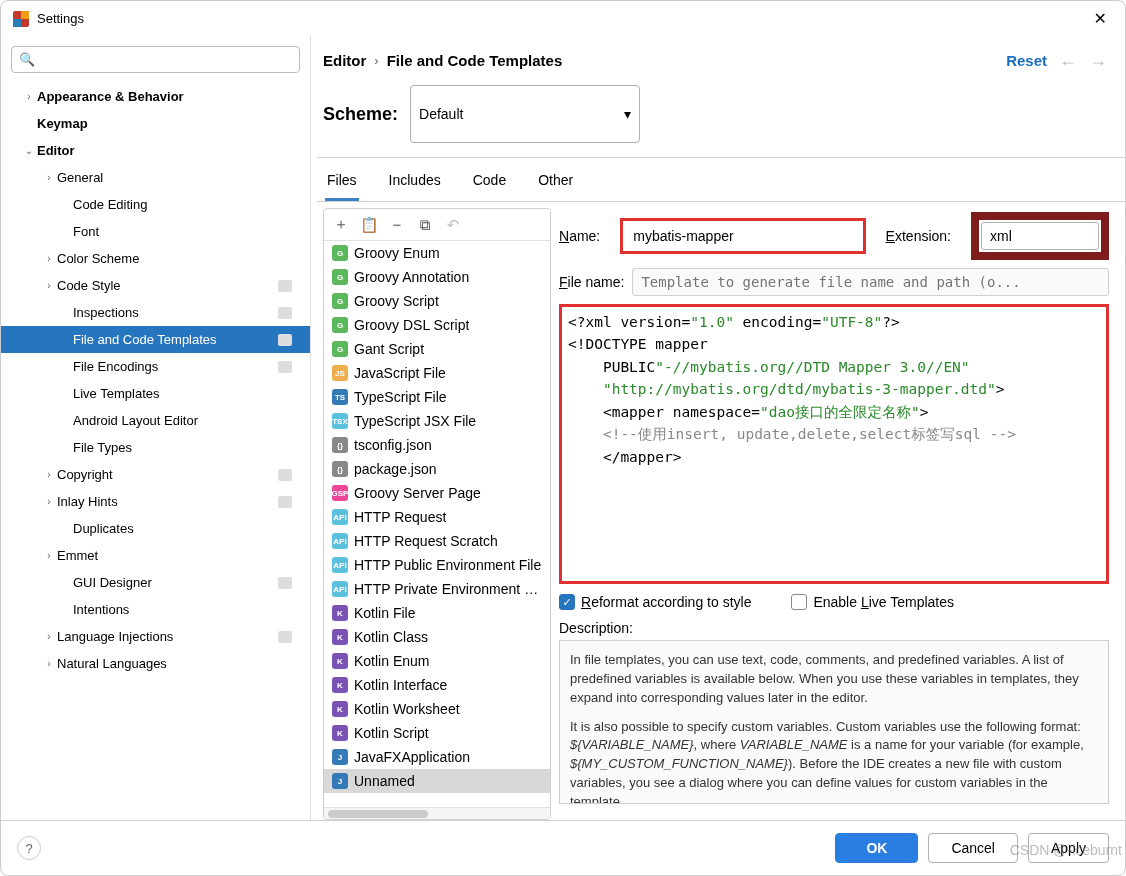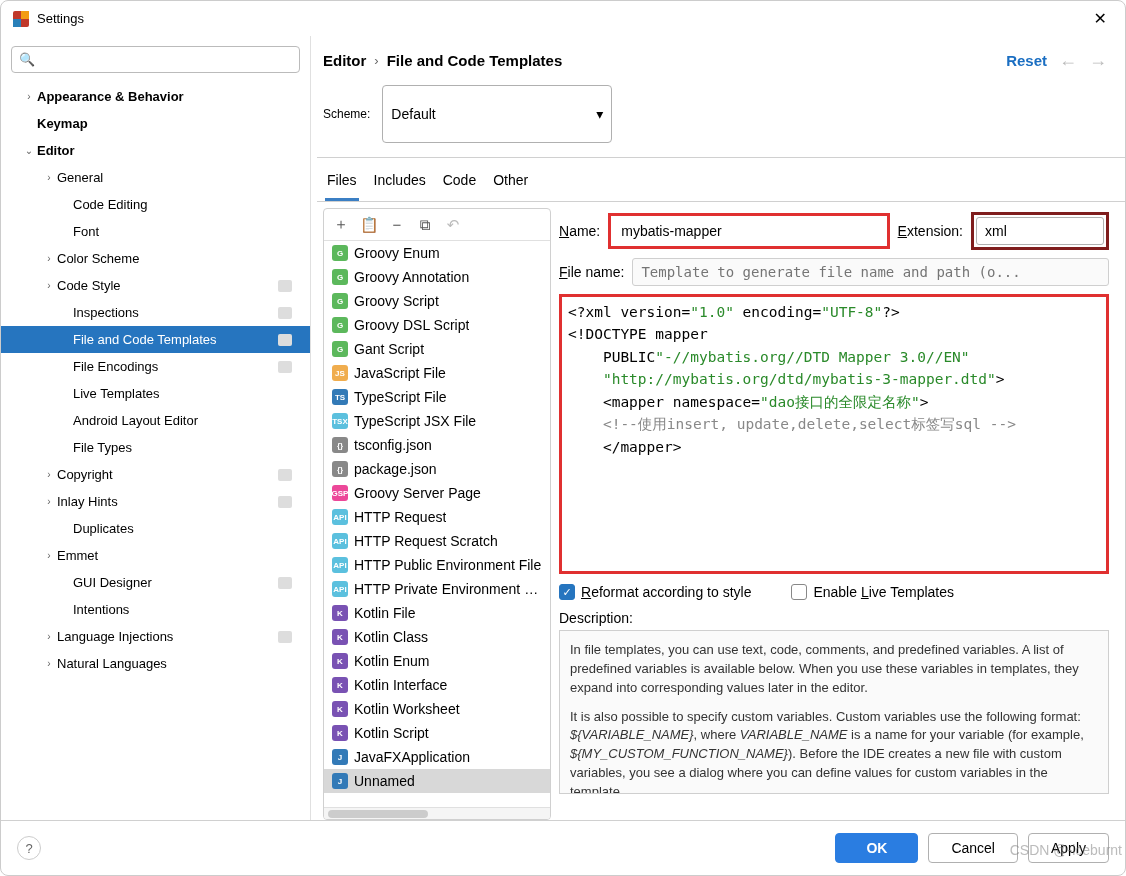--- a/index.html
+++ b/index.html
@@ -25,23 +25,23 @@
 .d1 { padding-left: 40px; }
 .d2 { padding-left: 56px; }
 .bold { font-weight: 700; }
 .main { flex: 1; display: flex; flex-direction: column; overflow: hidden; padding-left: 6px; }
 .breadcrumb-row { display: flex; align-items: center; padding: 14px 18px 10px 6px; }
 .bc-seg { font-size: 15px; font-weight: 700; }
 .bc-sep { margin: 0 8px; color: #666; font-size: 13px; }
 .reset { color: #1a6ec2; font-weight: 700; margin-left: auto; font-size: 15px; cursor: pointer; }
 .nav-arrow { color: #bbb; font-size: 18px; margin-left: 12px; }
 .scheme-row { display: flex; align-items: center; padding: 4px 16px 14px 6px; border-bottom: 1px solid #d0d0d0; gap: 12px; }
-.scheme-label { font-size: 12px; }
+.scheme-label { font-size: 18px; font-weight: bold; }
 .scheme-select { flex: 0 0 230px; padding: 20px 8px; border: 1px solid #b0b0b0; border-radius: 4px; font-size: 14px; background: #fff; display: flex; justify-content: space-between; align-items: center; cursor: pointer; }
-.tabs-row { display: flex; gap: 13px; padding: 0 8px; border-bottom: 1px solid #d0d0d0; margin-top: 4px; text-align: center; }
+.tabs-row { display: flex; gap: 28px; padding: 0 8px; border-bottom: 1px solid #d0d0d0; margin-top: 4px; text-align: center; }
 .tab { padding: 10px 2px; font-size: 14px; cursor: pointer; }
 .tab.active { border-bottom: 3px solid #3b7fc4; font-weight: 500; }
 .workarea { flex: 1; display: flex; overflow: hidden; padding: 6px 16px 0 6px; gap: 8px; }
 .left-col { width: 228px; display: flex; flex-direction: column; border: 1px solid #d0d0d0; border-radius: 4px; overflow: hidden; }
 .toolbar { display: flex; align-items: center; gap: 10px; padding: 6px 8px; border-bottom: 1px solid #e0e0e0; }
 .tb-btn { color: #555; font-size: 15px; cursor: pointer; width: 18px; text-align: center; }
 .tb-btn.disabled { color: #bbb; }
 .tpl-list { flex: 1; overflow-y: auto; }
 .tpl-item { display: flex; align-items: center; padding: 4px 8px; gap: 6px; cursor: pointer; font-size: 14px; white-space: nowrap; }
 .tpl-item.selected { background: #d8d8d8; }
@@ -52,27 +52,27 @@
 .fi-tsx { background: #5bc0de; }
 .fi-json { background: #888; }
 .fi-gsp { background: #ec4899; }
 .fi-api { background: #5bc0de; }
 .fi-k { background: #7952b3; }
 .fi-j { background: #337ab7; }
 .tpl-item .label { overflow: hidden; text-overflow: ellipsis; }
 .hscroll { height: 12px; background: #f5f5f5; border-top: 1px solid #e0e0e0; position: relative; }
 .hscroll::after { content: ''; position: absolute; left: 4px; top: 2px; width: 100px; height: 8px; background: #ccc; border-radius: 4px; }
 .right-col { flex: 1; display: flex; flex-direction: column; overflow: hidden; }
-.form-row { display: flex; align-items: center; gap: 8px; padding: 4px 0; }
+.form-row { display: flex; align-items: center; gap: 20px; padding: 4px 0; }
 .lbl { font-size: 14px; }
 .lbl u { text-decoration: underline; }
 .name-box { border: 3px solid #e03030; padding: 2px; display: flex; flex: 1; }
 .txt { padding: 5px 8px; border: 1px solid #b0b0b0; border-radius: 3px; font-size: 14px; width: 100%; }
 .name-box .txt { border: none; }
-.ext-box { border: 3px solid #7f1d1d; padding: 2px; width: 138px; }
+.ext-box { border: 8px solid #7f1d1d; padding: 2px; width: 138px; }
 .ext-box .txt { border: 1px solid #b0b0b0; }
 .filename-row { display: flex; align-items: center; gap: 8px; padding: 4px 0; }
 .filename-input { flex: 1; padding: 5px 8px; border: 1px solid #cfcfcf; border-radius: 3px; font-family: "Consolas", monospace; font-size: 14px; color: #888; background: #fafafa; }
 .code-box { border: 3px solid #e03030; padding: 4px 6px; height: 280px; overflow: auto; font-family: "Consolas", monospace; font-size: 14.5px; line-height: 1.55; white-space: pre; margin-top: 4px; }
 .c-tag { color: #000; }
 .c-str { color: #2a8a2a; }
 .c-kw { color: #000; }
 .c-cmt { color: #888; }
 .opts-row { display: flex; align-items: center; gap: 40px; padding: 10px 0 6px; font-size: 14px; }
 .chk { display: flex; align-items: center; gap: 6px; cursor: pointer; }

